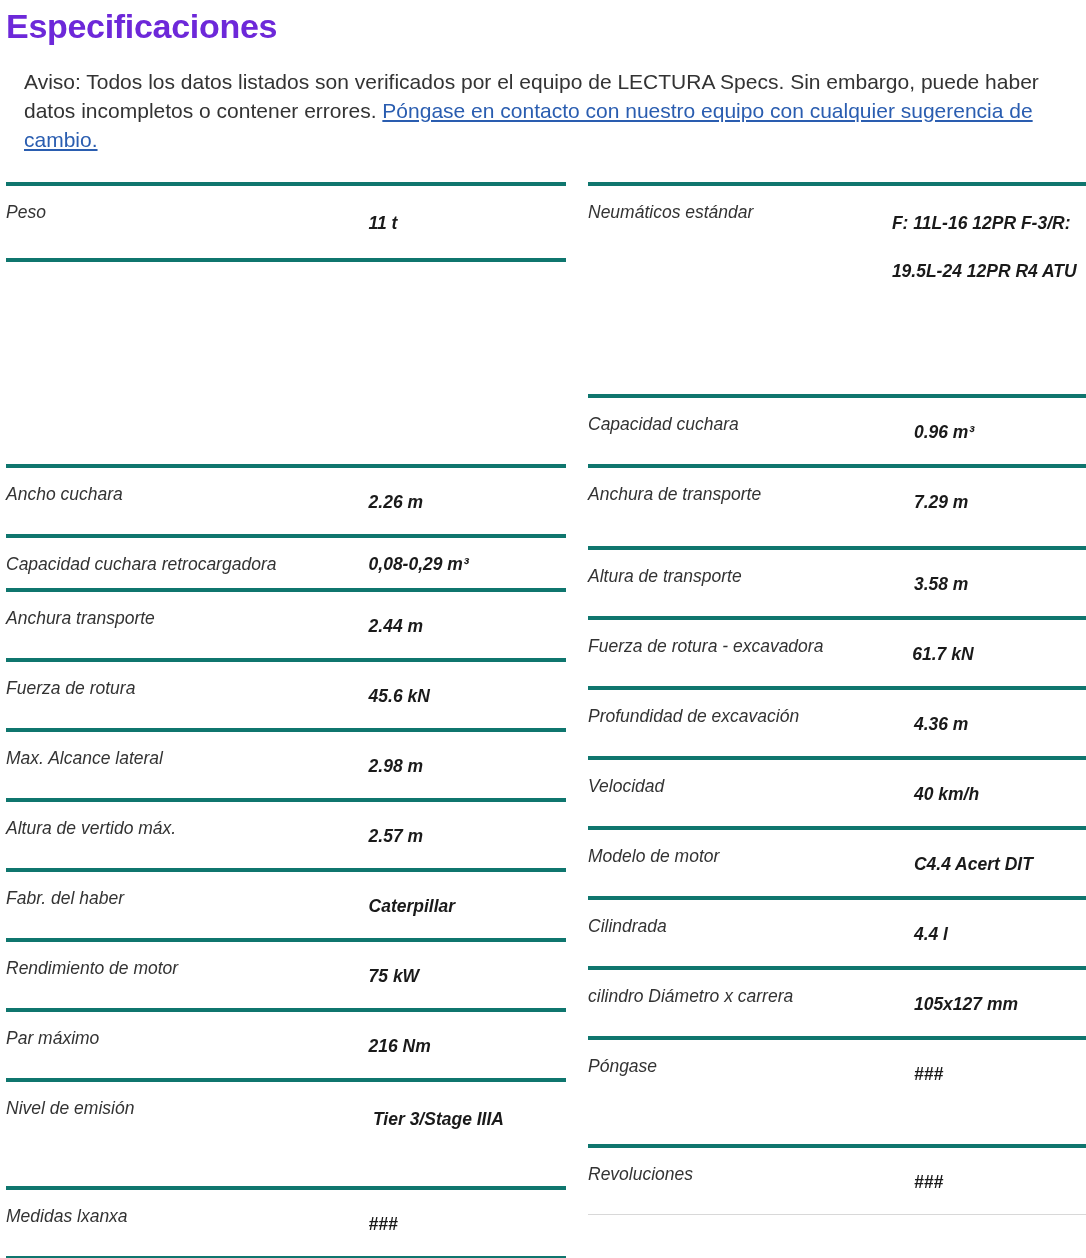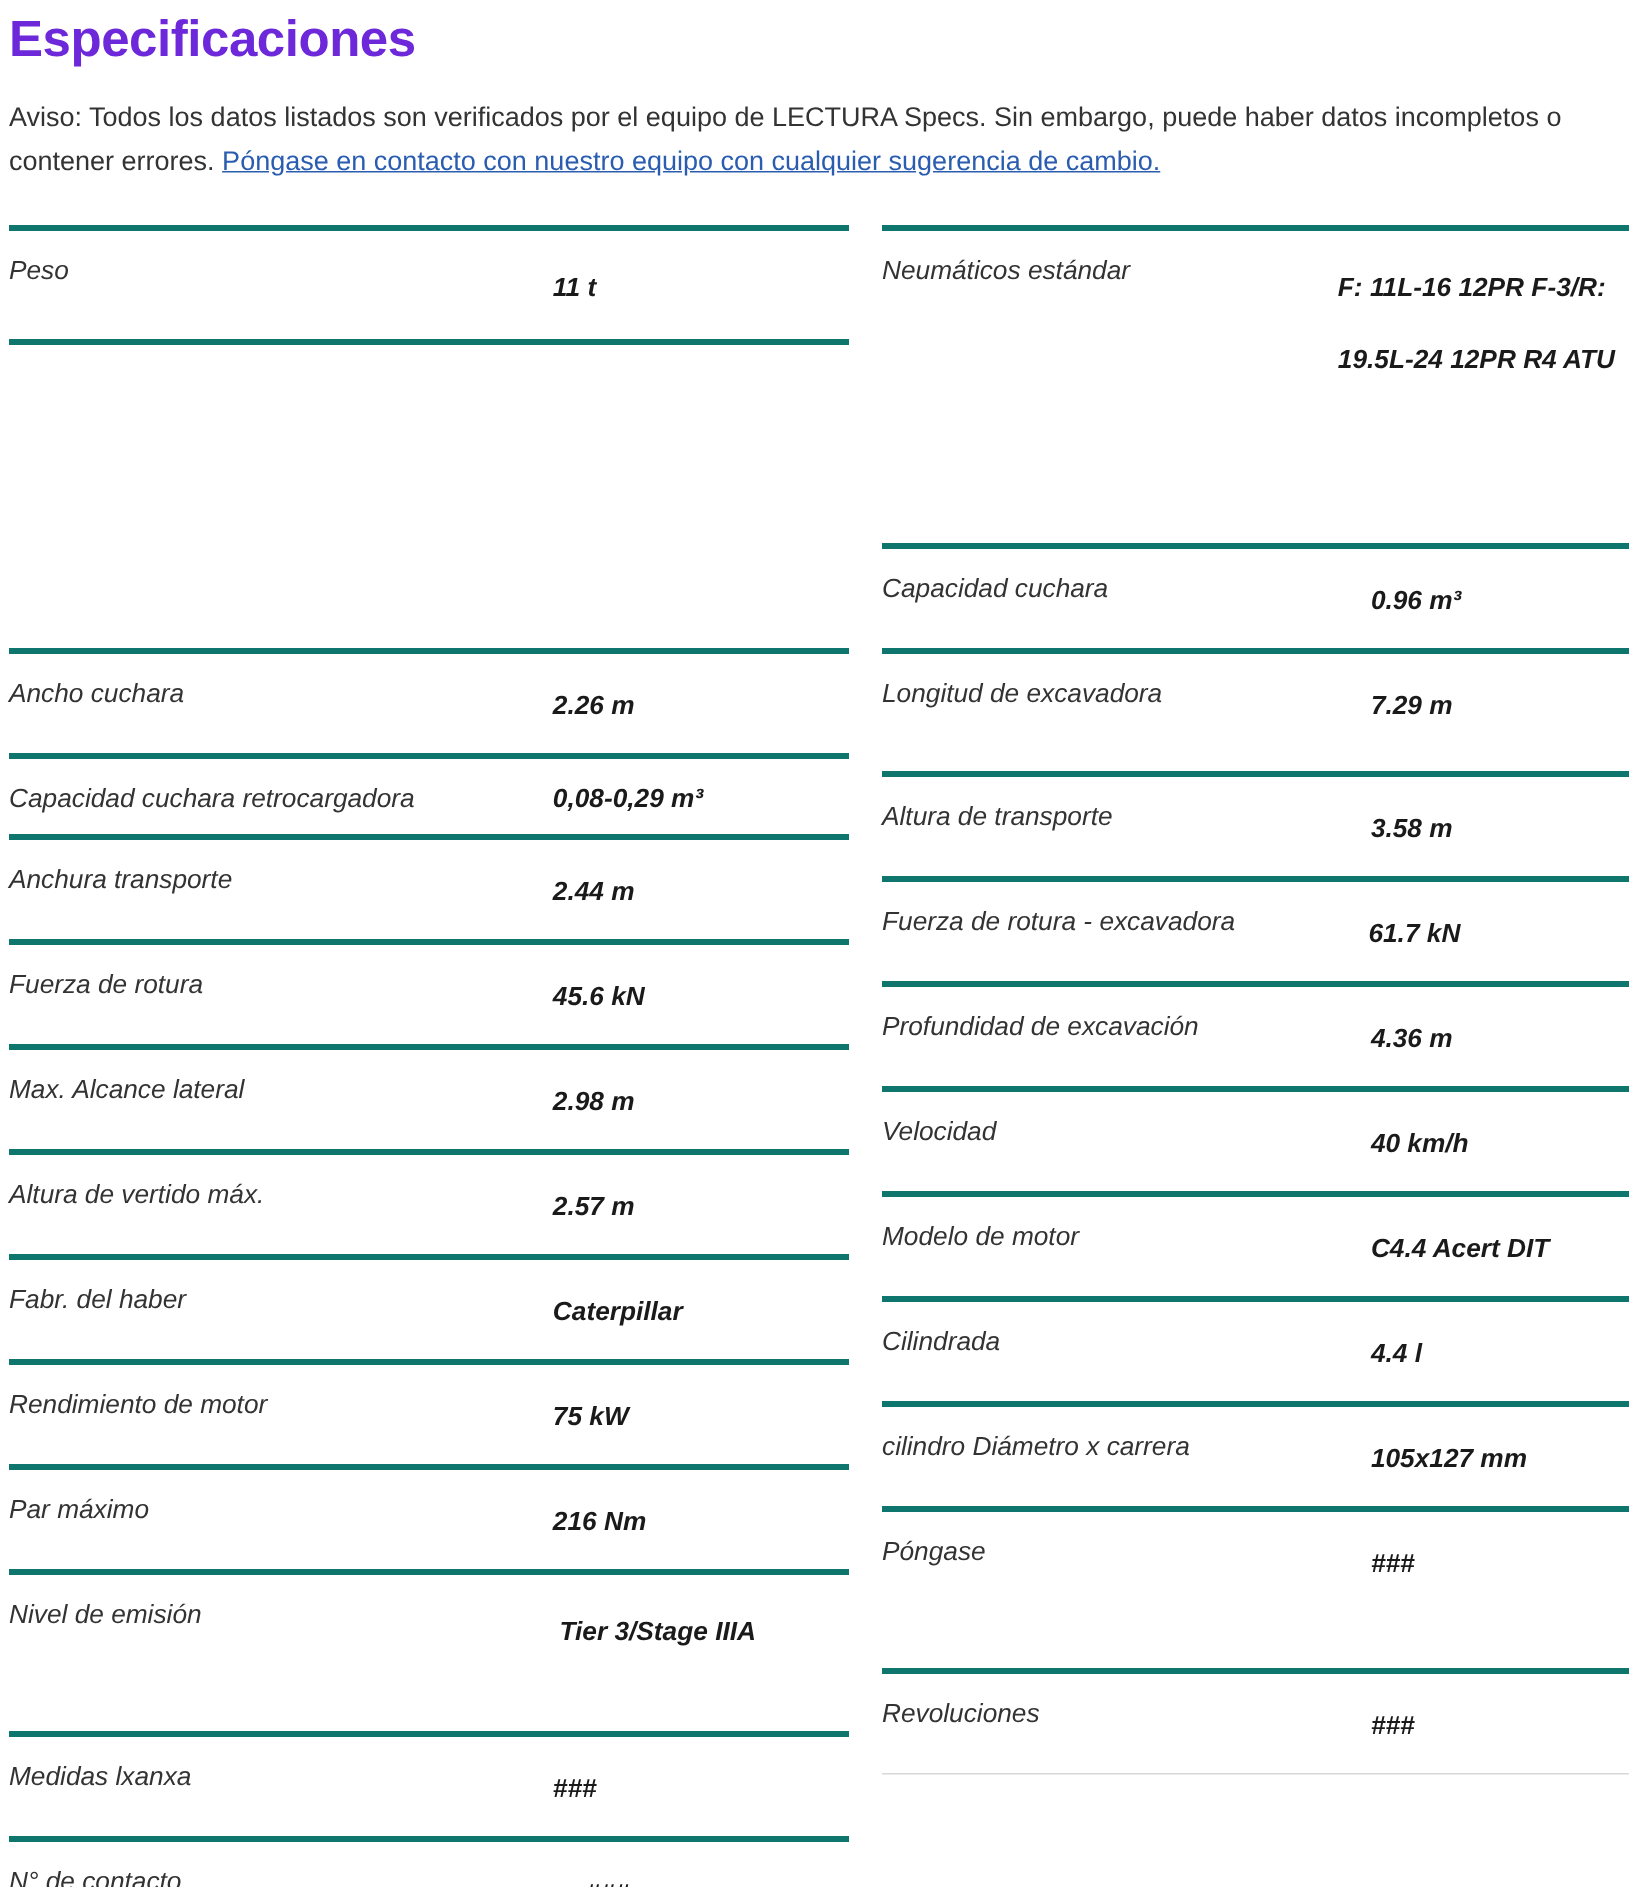--- a/index.html
+++ b/index.html
@@ -22,25 +22,26 @@
   }
   h1.title {
     font-size: 34px;
     line-height: 40px;
     font-weight: bold;
     margin: 6px 0 18px 0;
     letter-spacing: -0.3px;
     color: #6d28d9;
   }
   .notice {
-    font-size: 18px;
+    font-size: 21px;
     line-height: 29px;
     color: #333333;
     max-width: 1090px;
     margin-bottom: 28px;
+    margin-left: 18px;
   }
   .notice a {
     color: #2a5db0;
     text-decoration: underline;
   }
   .specs {
     display: flex;
     flex-direction: row;
     align-items: flex-start;
     gap: 22px;
@@ -162,21 +163,21 @@
     <div class="col col-right">
       <div class="spec-row" style="min-height:212px">
         <div class="spec-label">Neumáticos estándar</div>
         <div class="spec-value value-multi" style="width:230px">F: 11L-16 12PR F-3/R: 19.5L-24 12PR R4 ATU</div>
       </div>
       <div class="spec-row">
         <div class="spec-label">Capacidad cuchara</div>
         <div class="spec-value">0.96 m³</div>
       </div>
       <div class="spec-row" style="min-height:82px">
-        <div class="spec-label">Longitud de excavadora</div>
+        <div class="spec-label">Anchura de transporte</div>
         <div class="spec-value">7.29 m</div>
       </div>
       <div class="spec-row">
         <div class="spec-label">Altura de transporte</div>
         <div class="spec-value">3.58 m</div>
       </div>
       <div class="spec-row">
         <div class="spec-label" style="width:350px">Fuerza de rotura - excavadora</div>
         <div class="spec-value">61.7 kN</div>
       </div>

